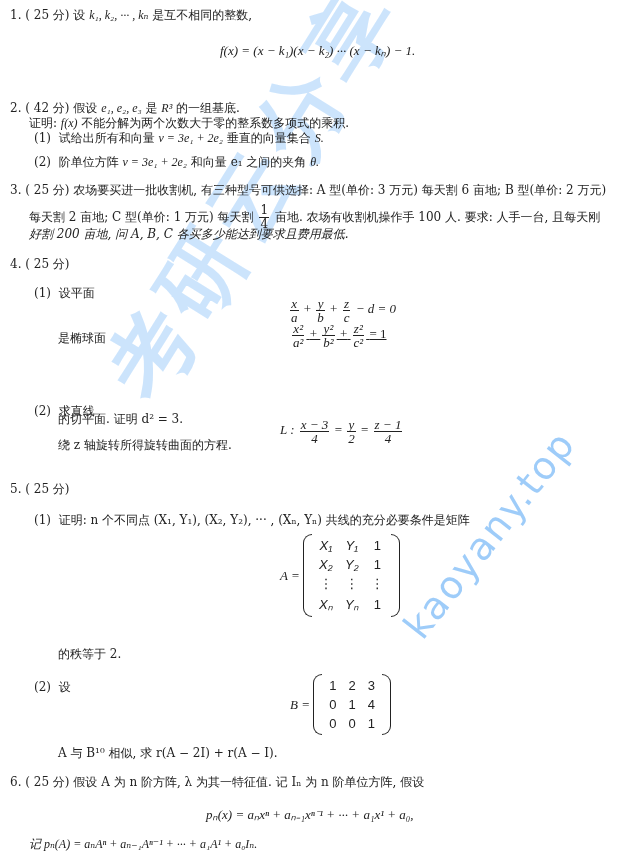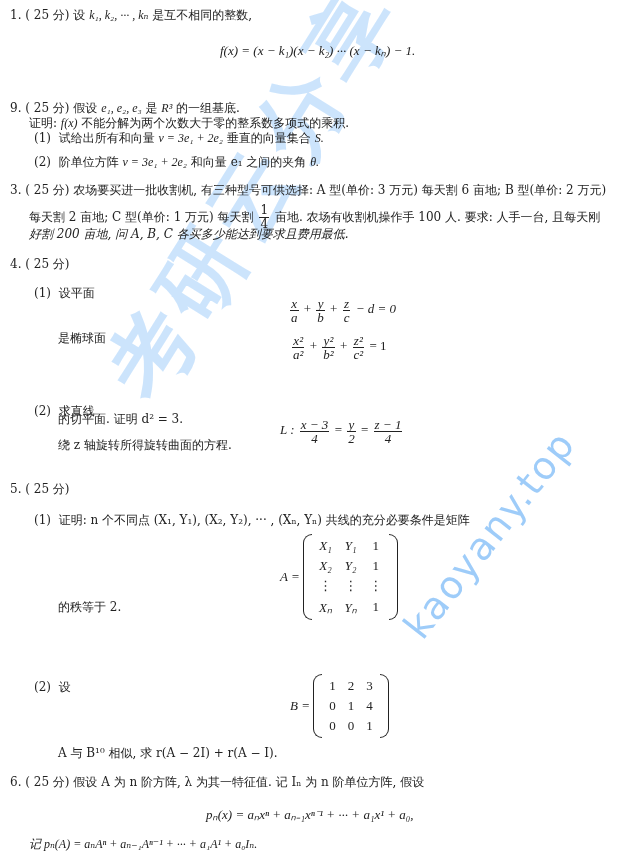--- a/index.html
+++ b/index.html
@@ -11,21 +11,21 @@
   .page { position:absolute; left:0; top:0; width:635px; height:865px; }
   .line { position:absolute; white-space:nowrap; line-height:16px; }
   .m { font-style: italic; font-family: "Liberation Serif", "DejaVu Serif", serif; }
   .r { font-style: normal; }
   .center { position:absolute; white-space:nowrap; font-family:"Liberation Serif", serif; font-size:13px; }
   .frac { display:inline-block; vertical-align:middle; text-align:center; margin:0 2px; }
   .frac > span { display:block; line-height:13px; padding:0 1px; }
   .frac > span.num { border-bottom:1px solid #222; }
   .matrix { display:inline-block; vertical-align:middle; position:relative; padding:0 10px; }
   .matrix table { border-collapse:collapse; }
-  .matrix td { padding:2px 6px; text-align:center; font-family:Liberation Serif, serif; font-size:13px; font-style:italic; }
+  .matrix td { padding:2px 6px; text-align:center; font-family:Liberation Sans, sans-serif; font-size:13px; font-style:italic; }
   .matrix td.n { font-style:normal; }
   .paren { position:absolute; top:-2px; bottom:-2px; width:8px; border:1.3px solid #222; }
   .paren.l { left:0; border-right:none; border-radius:10px 0 0 10px; }
   .paren.r2 { right:0; border-left:none; border-radius:0 10px 10px 0; }
   .wm { position:absolute; color:#bcdcfb; font-family:"DejaVu Sans", sans-serif; pointer-events:none; opacity:0.85; }
   .wm1 { left:80px; top:360px; font-size:86px; transform:rotate(-58deg); transform-origin:left top; letter-spacing:8px; font-weight:bold; color:#c4e0fc; }
   .wm2 { left:395px; top:620px; font-size:38px; transform:rotate(-52deg); transform-origin:left top; color:#8ec4f8; letter-spacing:2px; }
 </style>
 </head>
 <body>
@@ -37,21 +37,21 @@
 
   <div class="line" style="left:10px;top:7px;">
     <span>1. ( 25 分) 设 </span><span class="m">k₁, k₂, ··· , kₙ</span><span> 是互不相同的整数,</span>
   </div>
   <div class="center m" style="left:220px;top:41px;">f(x) = (x − k₁)(x − k₂) ··· (x − kₙ) − 1.</div>
   <div class="line" style="left:29px;top:72px;margin-top:43px;">
     <span>证明: </span><span class="m">f(x)</span><span> 不能分解为两个次数大于零的整系数多项式的乘积.</span>
   </div>
 
   <div class="line" style="left:10px;top:100px;">
-    <span>9. ( 25 分) 假设 </span><span class="m">e₁, e₂, e₃</span><span> 是 </span><span class="m">R³</span><span> 的一组基底.</span>
+    <span>2. ( 42 分) 假设 </span><span class="m">e₁, e₂, e₃</span><span> 是 </span><span class="m">R³</span><span> 的一组基底.</span>
   </div>
   <div class="line" style="left:34px;top:130px;">
     <span>(1)</span>&nbsp;
     <span>试给出所有和向量 </span><span class="m">v = 3e₁ + 2e₂</span><span> 垂直的向量集合 </span><span class="m">S.</span>
   </div>
   <div class="line" style="left:34px;top:154px;">
     <span>(2)</span>&nbsp;
     <span>阶单位方阵 </span><span class="m">v = 3e₁ + 2e₂</span><span> 和向量 e₁ 之间的夹角 </span><span class="m">θ.</span>
   </div>
 
@@ -68,21 +68,21 @@
   </div>
   <div class="center m" style="left:288px;top:297px;">
     <span class="frac"><span class="num">x</span><span>a</span></span>
     <span class="r">+</span>
     <span class="frac"><span class="num">y</span><span>b</span></span>
     <span class="r">+</span>
     <span class="frac"><span class="num">z</span><span>c</span></span>
     <span>− d = 0</span>
   </div>
   <div class="line" style="left:58px;top:330px;">是椭球面</div>
-  <div class="center m" style="left:290px;top:334px;">
+  <div class="center m" style="left:290px;top:322px;text-decoration:underline;">
     <span class="frac"><span class="num">x²</span><span>a²</span></span>
     <span class="r">+</span>
     <span class="frac"><span class="num">y²</span><span>b²</span></span>
     <span class="r">+</span>
     <span class="frac"><span class="num">z²</span><span>c²</span></span>
     <span class="r">= 1</span>
   </div>
   <div class="line" style="left:58px;top:379px;margin-top:32px;">的切平面. 证明 d² = 3.</div>
   <div class="line" style="left:34px;top:403px;">
     <span>(2)</span>&nbsp;
@@ -126,21 +126,21 @@
             </tr>
         <tr>
               <td>Xₙ</td>
               <td>Yₙ</td>
               <td class="n">1</td>
             </tr>
       </tbody>
         </table>
     </span>
   </div>
-  <div class="line" style="left:58px;top:599px;">的秩等于 2.</div>
+  <div class="line" style="left:58px;top:646px;">的秩等于 2.</div>
   <div class="line" style="left:34px;top:659px;margin-top:20px;">
     <span>(2)</span>&nbsp;
     <span>设</span>
   </div>
   <div class="center" style="left:290px;top:676px;">
     <span class="m" style="vertical-align:middle;">B =</span>
     <span class="matrix">
       <span class="paren l"></span><span class="paren r2"></span>
       <table>
         <tbody>

